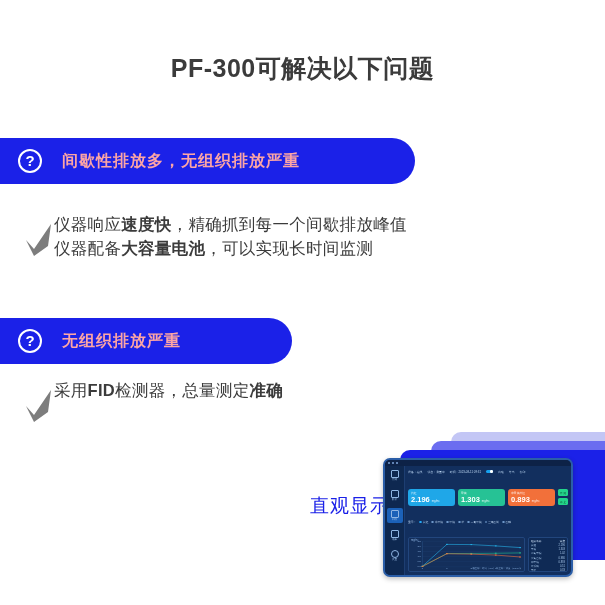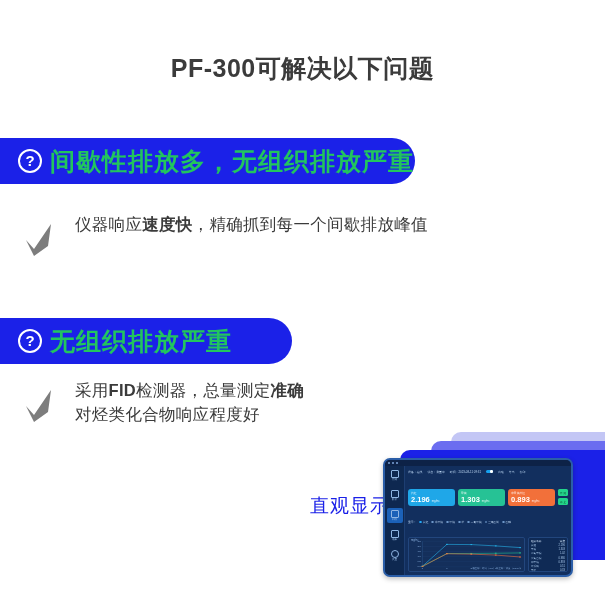--- a/index.html
+++ b/index.html
@@ -31,34 +31,34 @@
   .banner.b1 { top: 138px; width: 415px; }
   .banner.b2 { top: 318px; width: 292px; }
   .q-icon {
     width: 24px; height: 24px; flex: none;
     border: 2px solid #ffffff; border-radius: 50%;
     color: #ffffff; font-size: 15px; font-weight: bold;
     display: flex; align-items: center; justify-content: center;
     line-height: 1; padding-bottom: 1px;
   }
   .banner-text {
-    margin-left: 8px;
-    color: #22c55e; font-size: 25px; font-weight: bold; letter-spacing: 1px;
+    margin-left: 20px;
+    color: #fca5a5; font-size: 16px; font-weight: bold; letter-spacing: 1px;
     white-space: nowrap;
   }
 
   
   .bullet {
     position: absolute; left: 24px;
     display: flex; align-items: flex-start;
   }
   .bullet.p1 { top: 212px; }
   .bullet.p2 { top: 378px; }
   .check-icon { width: 30px; height: 40px; flex: none; margin-top: 6px; }
-  .bullet-lines { margin-left: 21px; }
+  .bullet-lines { margin-left: 0; }
   .bullet-line {
     font-size: 16.5px; color: #3b3b3b; line-height: 24px;
     white-space: nowrap; letter-spacing: 0.3px;
   }
   .bullet-line b { font-weight: bold; }
   .bullet-line .nm { font-weight: normal; }
 
   
   .device-wrap { position: absolute; left: 383px; top: 432px; width: 222px; height: 160px; }
   .back-plate {
@@ -158,35 +158,35 @@
     <div class="q-icon">?</div>
     <div class="banner-text">间歇性排放多，无组织排放严重</div>
   </div>
 
   <div class="bullet p1">
     <svg class="check-icon" viewBox="0 0 30 40">
       <path d="M2 22 L10 31 L27 6 L24 28 L10 38 Z" fill="#7d7d7d"></path>
     </svg>
     <div class="bullet-lines">
       <div class="bullet-line"><span class="nm">仪器响应</span><b>速度快</b><span class="nm">，精确抓到每一个间歇排放峰值</span></div>
+      <div class="bullet-line"><span class="nm">仪器配备</span><b>大容量电池</b><span class="nm">，可以实现长时间监测</span></div>
     </div>
   </div>
 
   <div class="banner b2">
     <div class="q-icon">?</div>
     <div class="banner-text">无组织排放严重</div>
   </div>
 
   <div class="bullet p2">
     <svg class="check-icon" viewBox="0 0 30 40">
       <path d="M2 22 L10 31 L27 6 L24 28 L10 38 Z" fill="#7d7d7d"></path>
     </svg>
     <div class="bullet-lines">
       <div class="bullet-line"><span class="nm">采用</span><b>FID</b><span class="nm">检测器，总量测定</span><b>准确</b></div>
-      <div class="bullet-line"><span class="nm">对烃类化合物响应程度好</span></div>
     </div>
   </div>
 
   <div class="caption">
     <div>直观显示</div>
   </div>
 
   <div class="device-wrap">
     <div class="back-plate plate-lavender"></div>
     <div class="back-plate plate-violet"></div>

